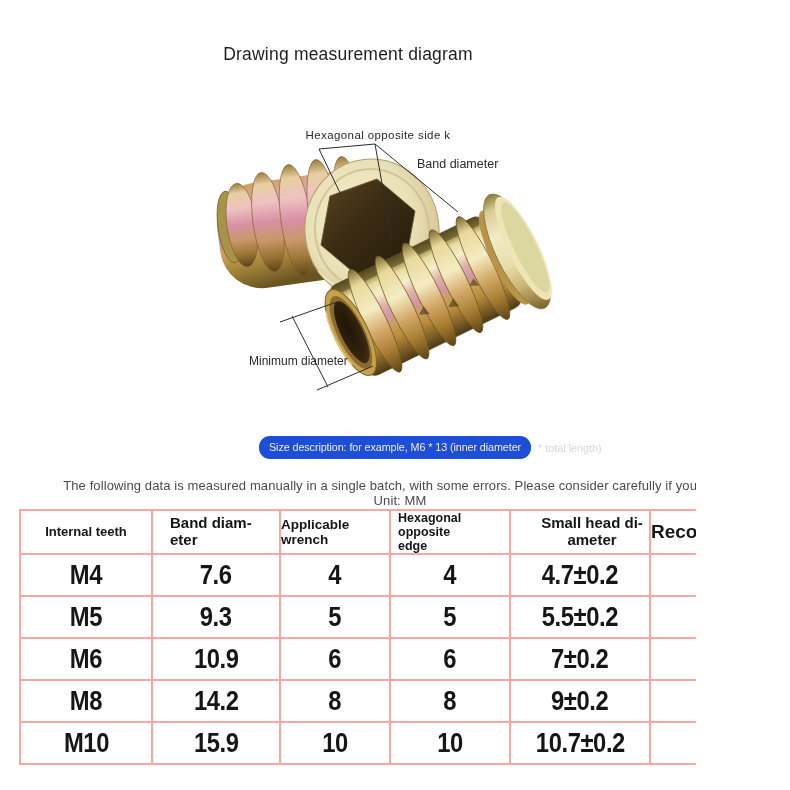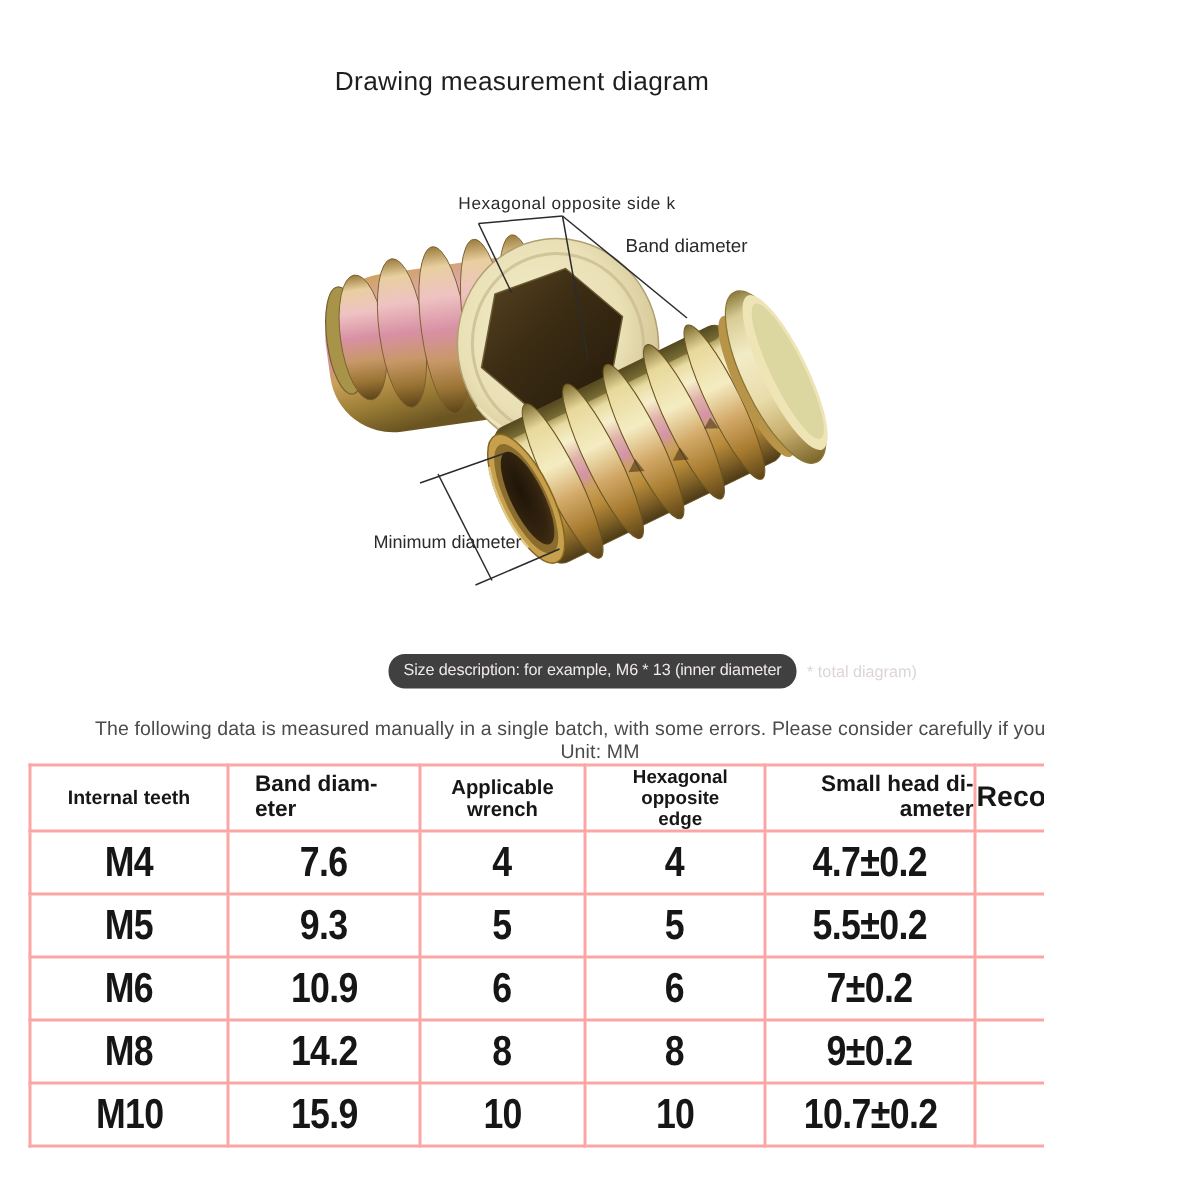--- a/index.html
+++ b/index.html
@@ -10,21 +10,21 @@
   
   .page-title{
     position:absolute;top:44px;left:0;width:100%;text-align:center;
     font-size:17.5px;color:#1e1e1e;letter-spacing:.2px;
   }
   
   #diagram{position:absolute;left:0;top:95px;}
   
   .banner-row{position:absolute;left:259px;top:436px;display:flex;align-items:center;white-space:nowrap;}
   .banner-chip{
-    background:#404040;border-radius:11px;height:23px;line-height:23px;
+    background:#1d4ed8;border-radius:11px;height:23px;line-height:23px;
     padding:0 10px;color:rgba(255,247,247,.92);font-size:10.8px;letter-spacing:-.1px;
   }
   .banner-faint{margin-left:7px;color:#ddd5d5;font-size:10.8px;}
   
   .disclaimer{
     position:absolute;top:478px;left:12px;width:100%;text-align:center;
     font-size:13px;color:#4b4b4b;letter-spacing:.1px;padding-left:40px;
   }
   
   table.spec{
@@ -33,23 +33,23 @@
   }
   table.spec th,table.spec td{
     border:2px solid #fca5a5;padding:0;vertical-align:middle;
     overflow:visible;color:#161616;font-weight:700;
   }
   table.spec thead tr{height:41px;}
   table.spec tbody tr{height:42px;}
   table.spec th{white-space:pre-line;line-height:1.12;}
   table.spec th:nth-child(1){font-size:13px;text-align:center;}
   table.spec th:nth-child(2){font-size:15px;text-align:left;padding-left:17px;border-radius:19px;}
-  table.spec th:nth-child(3){font-size:13.5px;text-align:center;}
-  table.spec th:nth-child(4){font-size:12.5px;text-align:center;padding-left:7px;border-radius:19px;}
-  table.spec th:nth-child(5){font-size:15px;text-align:right;padding-left:24px;}
+  table.spec th:nth-child(3){font-size:13.5px;text-align:left;}
+  table.spec th:nth-child(4){font-size:12.5px;text-align:left;padding-left:7px;border-radius:19px;}
+  table.spec th:nth-child(5){font-size:15px;text-align:center;padding-left:24px;}
   table.spec th:nth-child(6){font-size:19px;text-align:center;white-space:nowrap;}
   table.spec td{text-align:center;border-radius:19px;}
   .num{display:inline-block;font-size:28px;transform:scaleX(.85);transform-origin:center;letter-spacing:-.5px;}
 </style>
 </head>
 <body>
 
 <div id="canvas">
 
   <div class="page-title">Drawing measurement diagram</div>
@@ -166,21 +166,21 @@
 
     <g fill="#2a2a2a" font-size="11.5">
       <text x="378" y="44" text-anchor="middle" letter-spacing="0.4">Hexagonal opposite side k</text>
       <text x="417" y="73" font-size="12.5">Band diameter</text>
       <text x="249" y="270" font-size="12">Minimum diameter</text>
     </g>
   </svg>
 
   <div class="banner-row">
     <div class="banner-chip">Size description: for example, M6 * 13 (inner diameter</div>
-    <div class="banner-faint">* total diagram)</div>
+    <div class="banner-faint">* total length)</div>
   </div>
 
   <div class="disclaimer">The following data is measured manually in a single batch, with some errors. Please consider carefully if you mind!! Unit: MM</div>
 
   <table class="spec">
     <colgroup>
       <col style="width:132px">
         <col style="width:128px">
         <col style="width:110px">
       <col style="width:120px">

